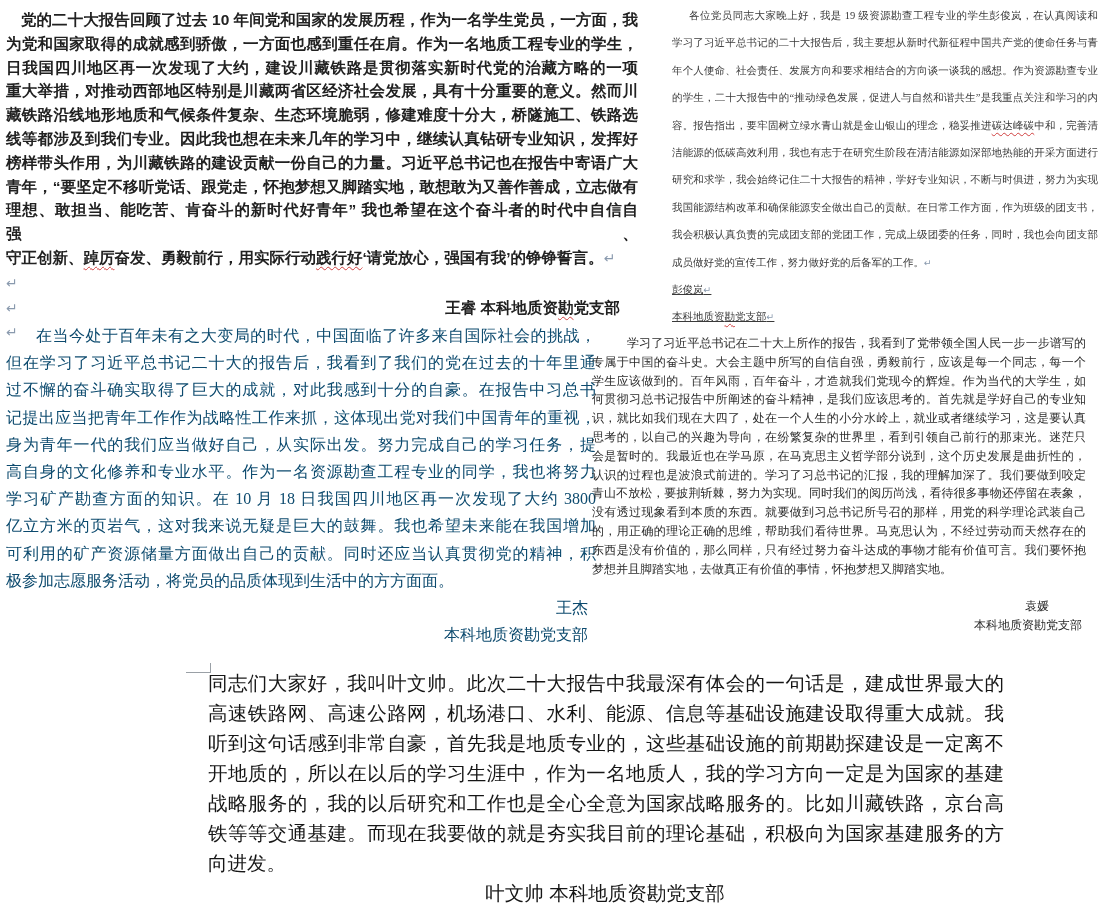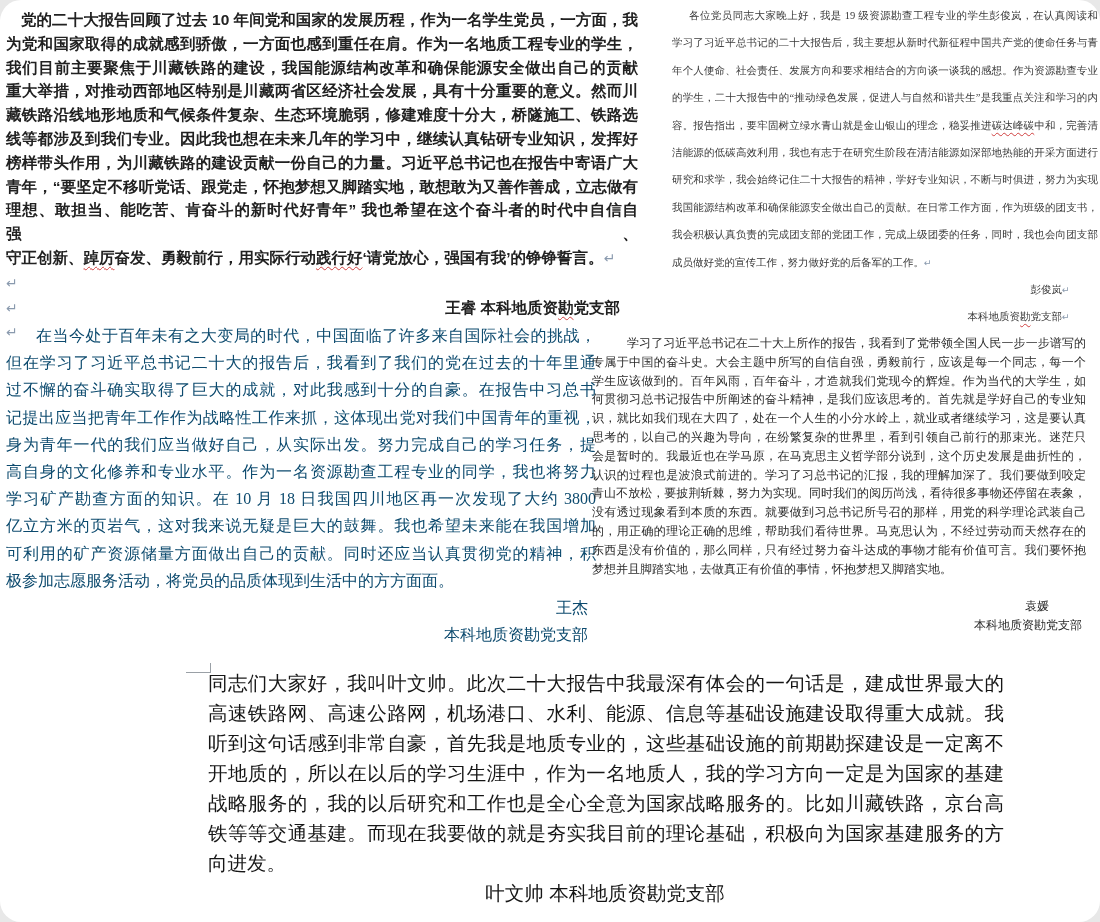--- a/index.html
+++ b/index.html
@@ -1,38 +1,37 @@
 <!DOCTYPE html>
 <html style="--page-bg: #ffffff; --squiggle-color: #d04040; --pilcrow-color: #8a9aae;"><head>
 <meta charset="utf-8">
 <style>
   html,body { margin:0; padding:0; background:#e8e8e8; }
   .page {
     position:relative; width:1100px; height:922px; margin:0 auto;
     background:var(--page-bg,#ffffff); overflow:hidden;
     font-family:"Liberation Sans", sans-serif;
-    border-radius:21px;
   }
   .block { position:absolute; }
   .t-line { margin:0; padding:0; }
   .lines p { text-align:justify; text-align-last:justify; word-break:break-all; }
   .lines p:last-child { text-align-last:left; }
 
   
   #wangrui-block { left:6px; top:8px; width:632px;
     font-size:15.5px; line-height:23.8px; font-weight:600; color:#212121; }
   #wangrui-block .lines p:first-child { text-indent:15px; }
   #wangrui-block .sig-row { display:flex; justify-content:space-between; align-items:baseline; padding-right:18px; }
 
   
   #peng-block { left:672px; top:2px; width:426px;
     font-family:"Liberation Serif", serif;
     font-size:10.5px; line-height:27.4px; color:#3a3a3a; }
   #peng-block .lines p:first-child { text-indent:17px; }
-  #peng-block .sig-right { text-align:right; padding-right:28px; }
+  #peng-block .sig-right { text-align:left; padding-right:28px;text-decoration:underline; }
 
   
   #wangjie-block { left:6px; top:322px; width:590px;
     font-family:"Liberation Serif", serif;
     font-size:16px; line-height:27.2px; color:#0c4a6e; }
   #wangjie-block .lines p:first-child { text-indent:30px; }
   #wangjie-block .sig-right { text-align:right; padding-right:8px; }
 
   
   #yuan-block { left:592px; top:334px; width:494px;
@@ -58,21 +57,21 @@
 </style>
 </head>
 <body>
 
 <main class="page">
 
   <section class="block" id="wangrui-block">
     <div class="lines">
         <p class="t-line">党的二十大报告回顾了过去 10 年间党和国家的发展历程，作为一名学生党员，一方面，我</p>
         <p class="t-line">为党和国家取得的成就感到骄傲，一方面也感到重任在肩。作为一名地质工程专业的学生，</p>
-        <p class="t-line">我们目前主要聚焦于川藏铁路的建设，我国能源结构改革和确保能源安全做出自己的贡献</p>
+        <p class="t-line">日我国四川地区再一次发现了大约，建设川藏铁路是贯彻落实新时代党的治藏方略的一项</p>
         <p class="t-line">重大举措，对推动西部地区特别是川藏两省区经济社会发展，具有十分重要的意义。然而川</p>
         <p class="t-line">藏铁路沿线地形地质和气候条件复杂、生态环境脆弱，修建难度十分大，桥隧施工、铁路选</p>
         <p class="t-line">线等都涉及到我们专业。因此我也想在未来几年的学习中，继续认真钻研专业知识，发挥好</p>
         <p class="t-line">榜样带头作用，为川藏铁路的建设贡献一份自己的力量。习近平总书记也在报告中寄语广大</p>
         <p class="t-line">青年，“要坚定不移听党话、跟党走，怀抱梦想又脚踏实地，敢想敢为又善作善成，立志做有</p>
         <p class="t-line">理想、敢担当、能吃苦、肯奋斗的新时代好青年” 我也希望在这个奋斗者的时代中自信自强、</p>
         <p class="t-line">守正创新、<span class="squiggle">踔厉</span>奋发、勇毅前行，用实际行动<span class="squiggle">践行好</span>‘请党放心，强国有我’的铮铮誓言。<span class="pilcrow">↵</span></p>
       </div>
     <p class="t-line gap"><span class="pilcrow">↵</span></p>
     <div class="sig-row">

